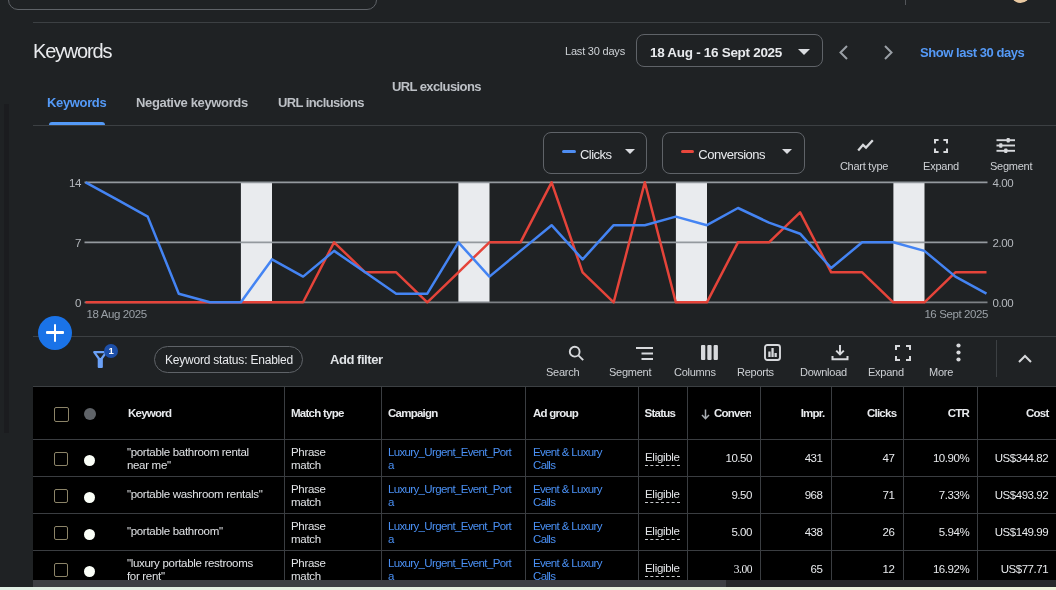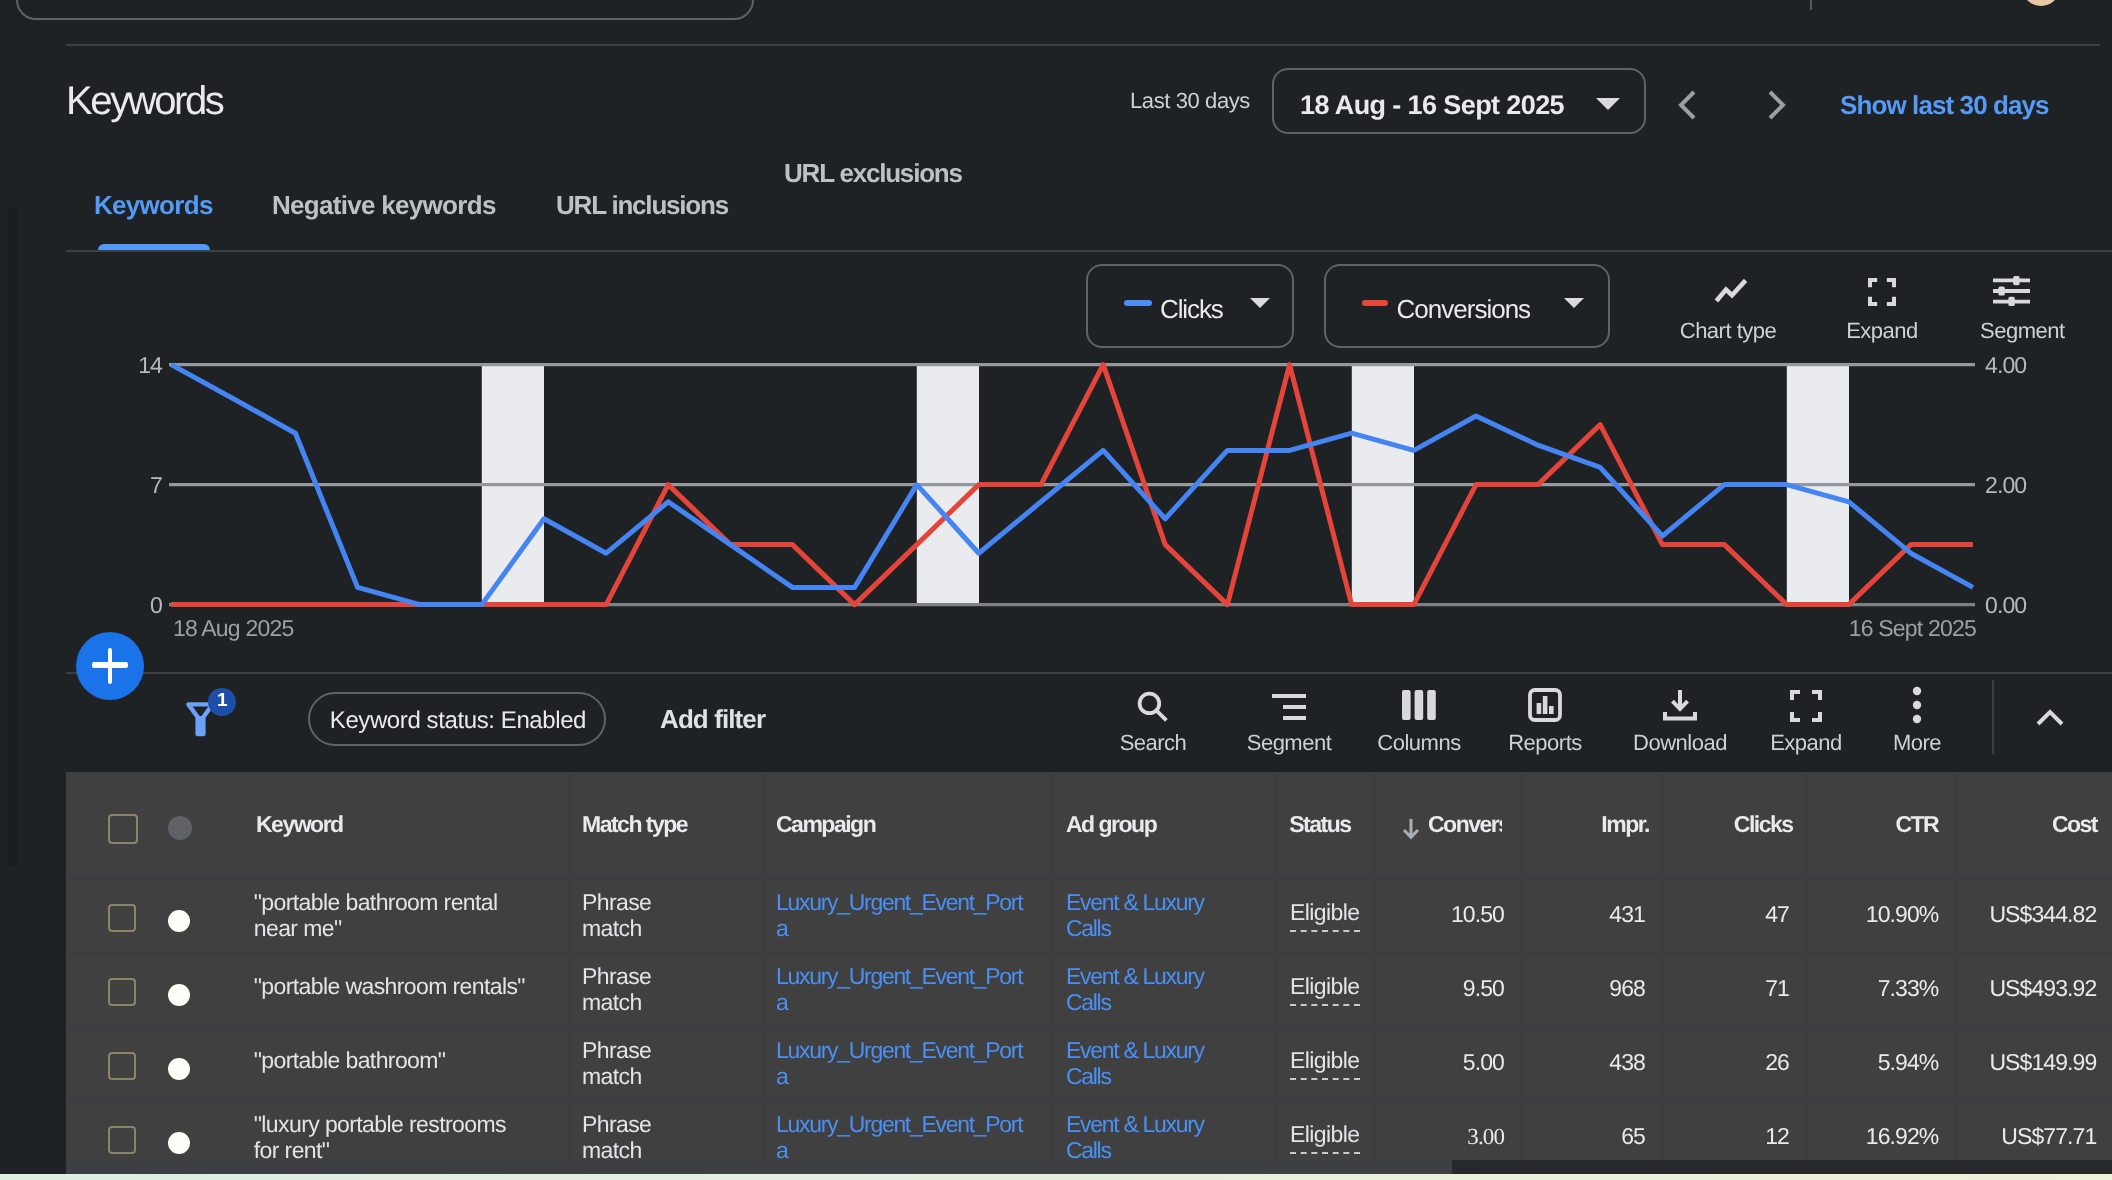--- a/index.html
+++ b/index.html
@@ -1,20 +1,20 @@
 <!DOCTYPE html>
 <html><head>
 <meta charset="utf-8">
 <style>
 html,body{margin:0;padding:0;}
 body{width:1056px;height:590px;overflow:hidden;position:relative;background:#1f2224;
   font-family:"Liberation Sans", sans-serif;-webkit-font-smoothing:antialiased;}
 .abs{position:absolute;}
 .bdr{border:1.3px solid #5f6368;}
-.ilbl{position:absolute;top:365.5px;font-size:11px;color:#cdd0d4;text-align:center;letter-spacing:-0.25px;}
+.ilbl{position:absolute;top:365.5px;font-size:11px;color:#cdd0d4;text-align:left;letter-spacing:-0.25px;}
 .cb{position:absolute;width:12.4px;height:12.4px;border:1.6px solid #8c8468;border-radius:2px;}
 .dot{position:absolute;width:11.4px;height:11.4px;border-radius:50%;background:#fbfff8;}
 .sep{position:absolute;width:1px;background:#3a3d41;top:0;height:194px;}
 .hl{position:absolute;font-size:11.5px;font-weight:700;color:#e8eaed;letter-spacing:-0.75px;top:19.8px;}
 .row{position:absolute;left:0;width:1023px;height:37px;}
 .rb{position:absolute;left:0;width:1023px;height:1px;background:#3a3d41;}
 .kw{position:absolute;left:93.9px;font-size:11.5px;color:#e2e4e7;letter-spacing:-0.3px;line-height:13.3px;}
 .mt{position:absolute;left:258px;font-size:11.5px;color:#e2e4e7;letter-spacing:-0.3px;line-height:13.3px;}
 .cam{position:absolute;left:355px;font-size:11.5px;color:#4a90f4;letter-spacing:-0.65px;line-height:13.3px;}
 .adg{position:absolute;left:500px;font-size:11.5px;color:#4a90f4;letter-spacing:-0.65px;line-height:13.3px;}
@@ -176,21 +176,21 @@
       </g>
     </svg>
 <div class="ilbl" style="left:929px;width:59px;">More</div>
 </div>
 
 <div class="abs" style="left:995.9px;top:340px;width:1px;height:37px;background:#3c4043;"></div>
 <svg class="abs" style="left:1017px;top:353px;" width="16" height="12" viewBox="0 0 16 12">
     <path d="M2 9 L8 3 L14 9" stroke="#d7d9dc" stroke-width="2" fill="none"></path>
   </svg>
 
-<div class="abs" id="table" style="left:33px;top:386px;width:1023px;height:194px;background:#404040;border-top:1px solid #3c4043;overflow:hidden;">
+<div class="abs" id="table" style="left:33px;top:386px;width:1023px;height:194px;background:#000000;border-top:1px solid #3c4043;overflow:hidden;">
 <div class="sep" style="left:251.3px;"></div>
 <div class="sep" style="left:347.5px;"></div>
 <div class="sep" style="left:491.5px;"></div>
 <div class="sep" style="left:605px;"></div>
 <div class="sep" style="left:653.5px;"></div>
 <div class="sep" style="left:726.6px;"></div>
 <div class="sep" style="left:798.1px;"></div>
 <div class="sep" style="left:870.4px;"></div>
 <div class="sep" style="left:944.1px;"></div>
 

